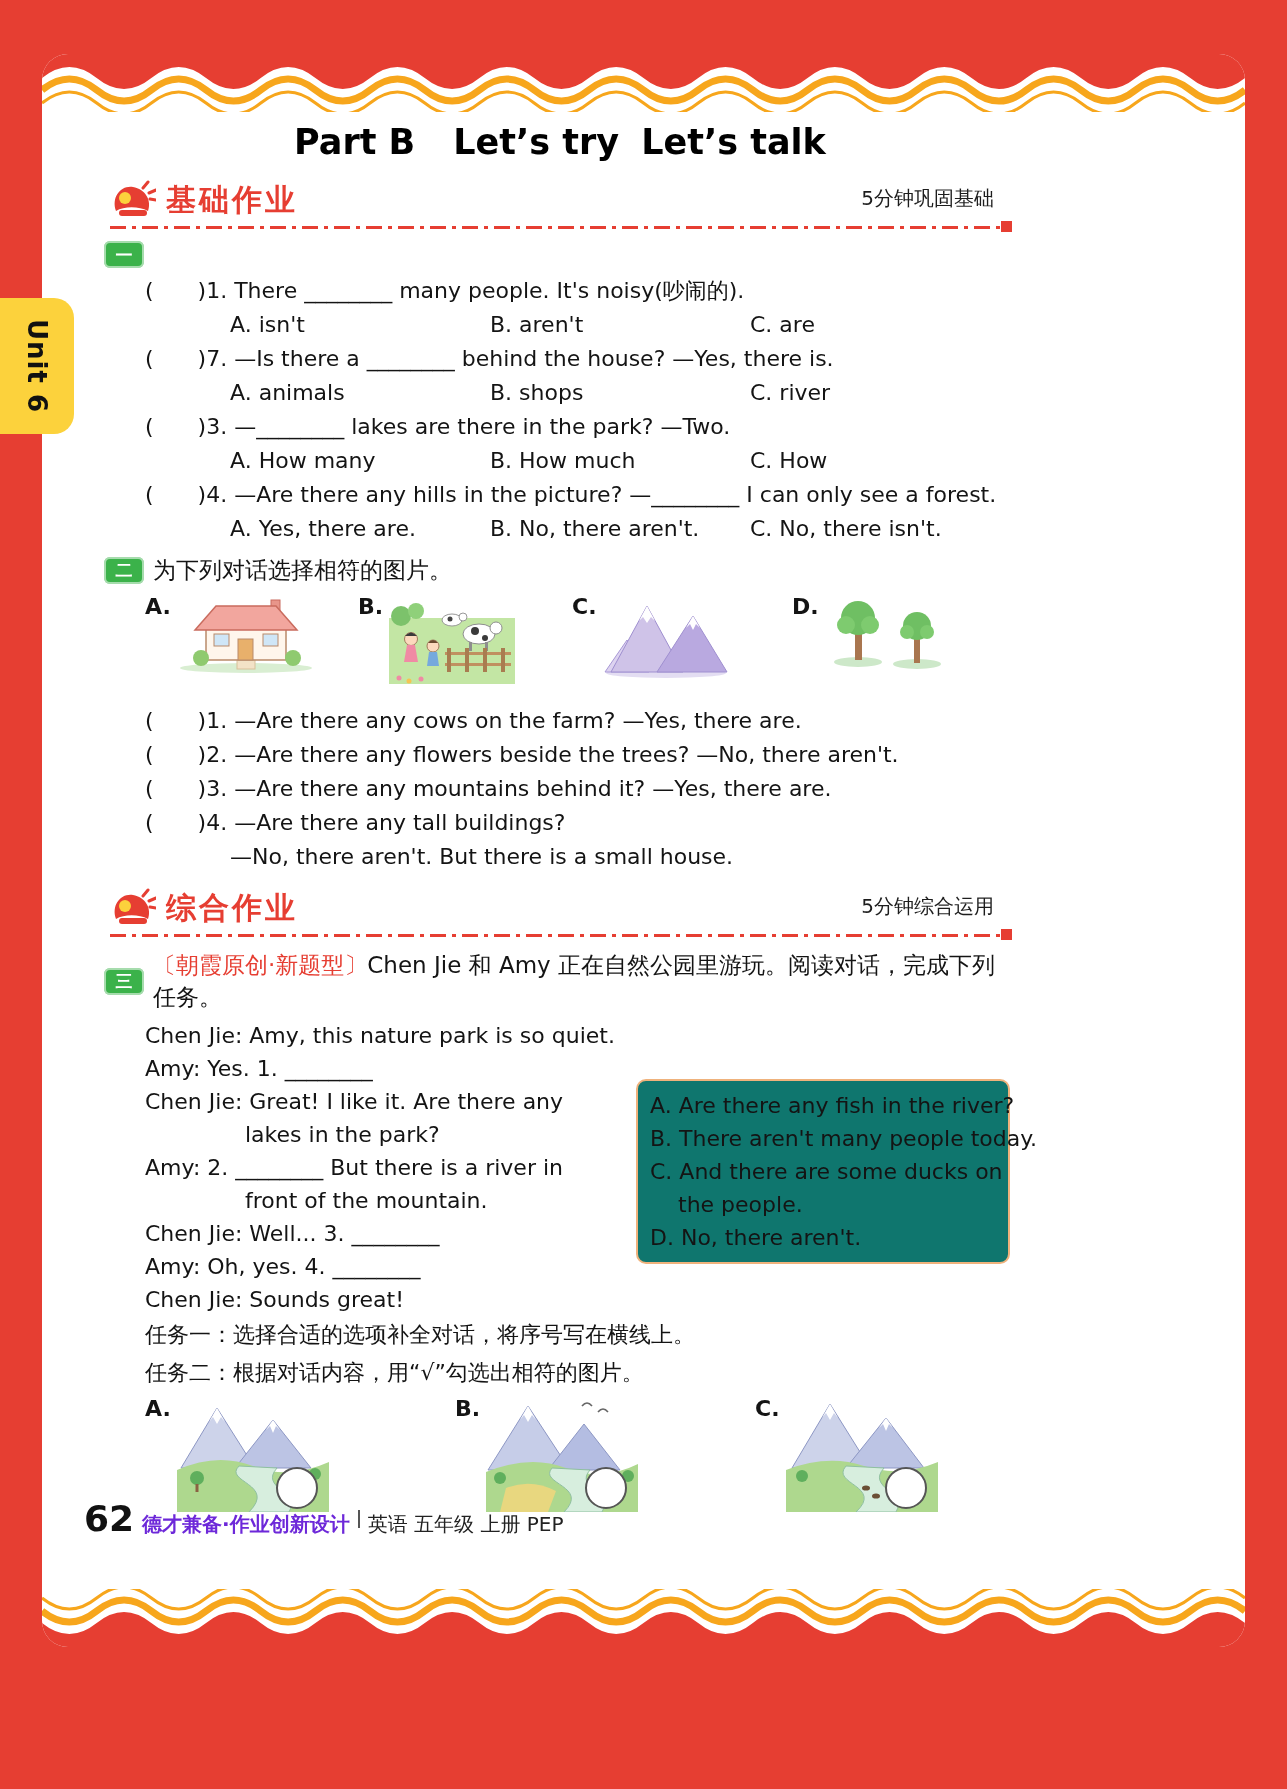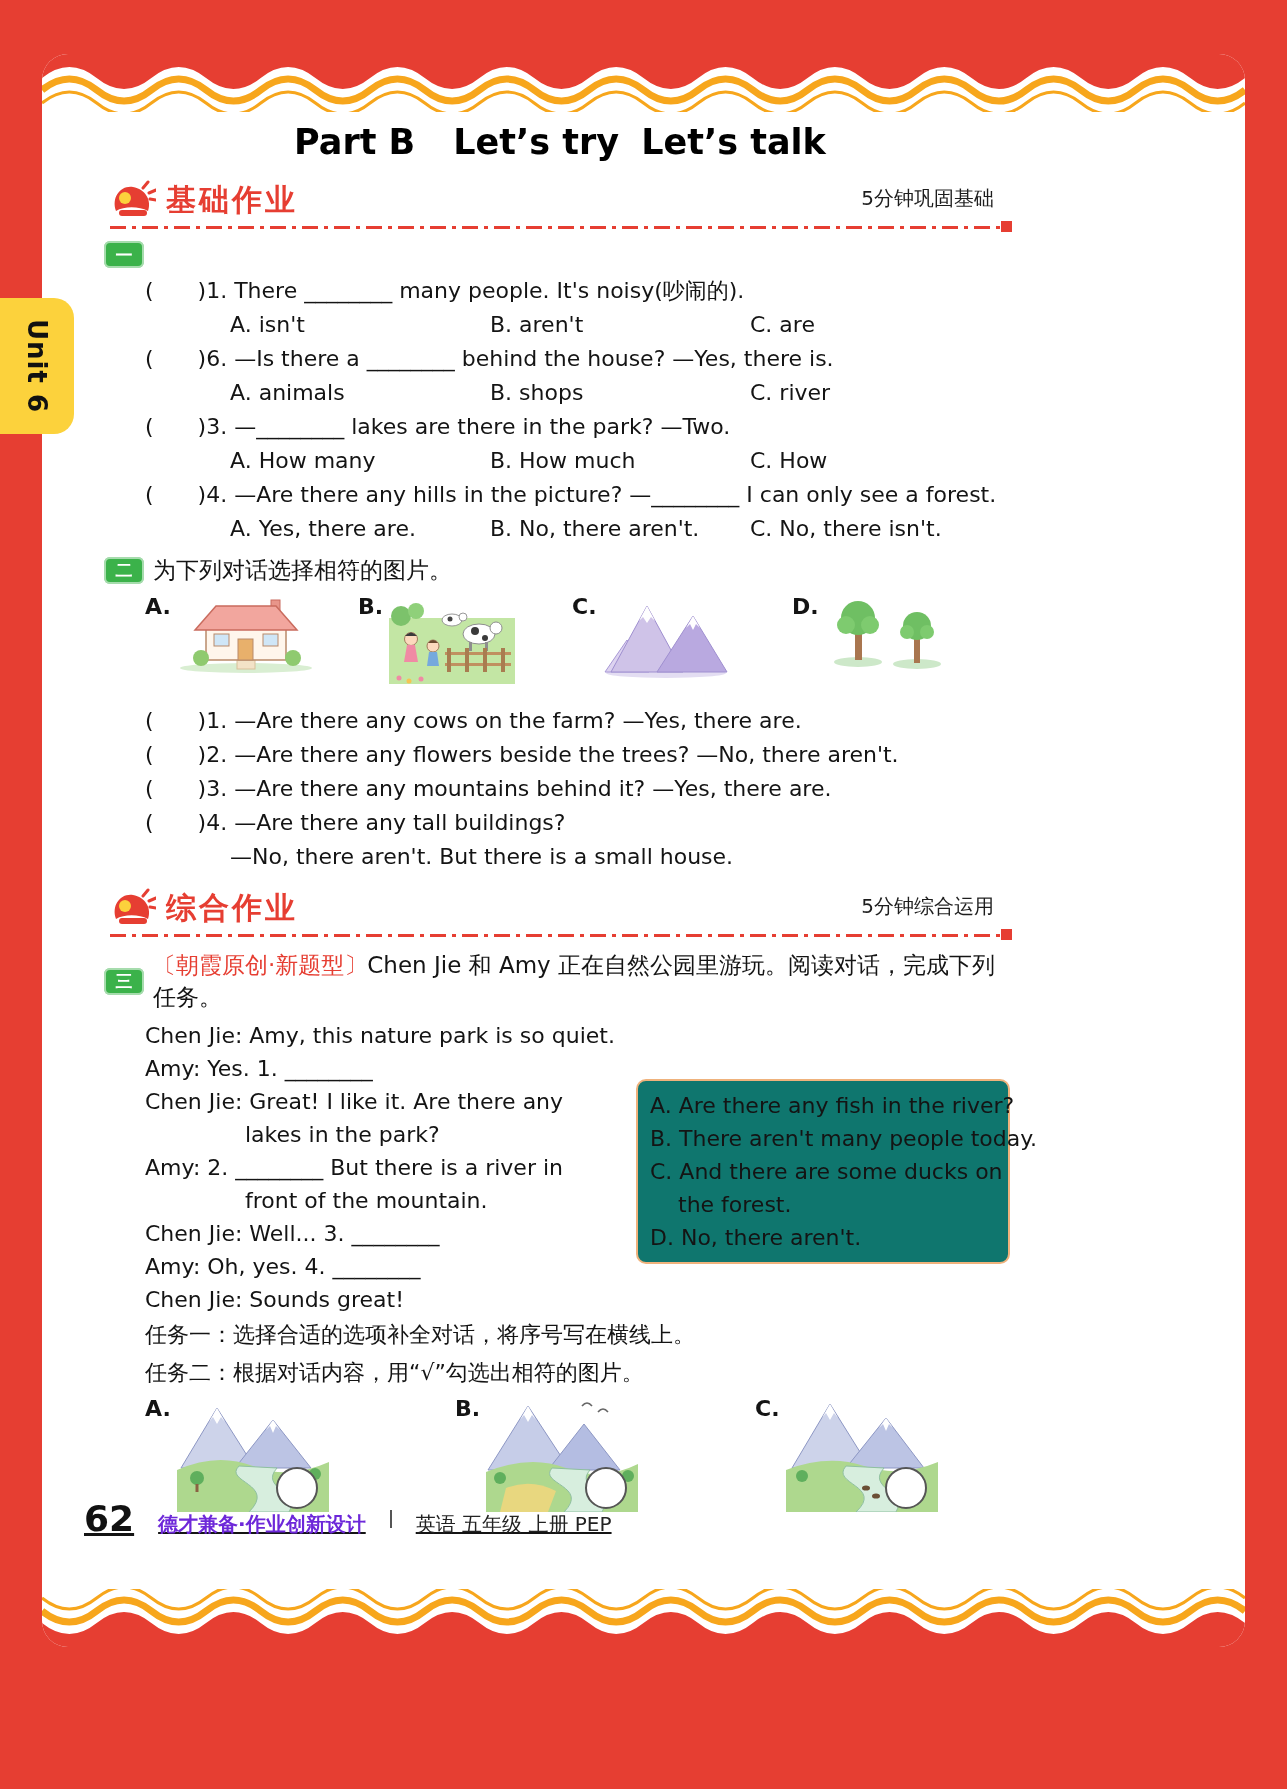--- a/index.html
+++ b/index.html
@@ -55,21 +55,21 @@
   .optbox{
     position:absolute;top:60px;right:0;width:346px;
     border:2px solid #efb27c;border-radius:10px;padding:8px 12px;
     font-size:22px;line-height:33px;font-weight:500;background:#0f766e;
   }
   .optbox .ol{white-space:nowrap;}
   .optbox .ol.contl{padding-left:28px;}
   .task{font-size:22px;line-height:38px;padding-left:35px;}
   .pics2{position:relative;height:126px;margin-top:4px;}
   .pic2{position:absolute;display:flex;gap:6px;align-items:flex-start;font-size:22px;font-weight:600;}
-  .footer{position:absolute;left:42px;bottom:108px;display:flex;align-items:baseline;gap:24px;z-index:3;text-decoration:underline;}
+  .footer{position:absolute;left:42px;bottom:108px;display:flex;align-items:baseline;gap:8px;z-index:3;}
   .footer .pageno{font-size:36px;font-weight:bold;color:#111;}
   .footer .fr{color:#6d28d9;font-size:20px;font-weight:bold;}
   .footer .sep{width:0;height:18px;border-left:2px solid #555;align-self:center;}
   .footer .fb{color:#222;font-size:20px;}
 </style>
 </head>
 <body>
 
 <div class="page">
 
@@ -109,21 +109,21 @@
       <span class="marker">一</span>
     </div>
 
     <div class="q">(　　)1. There ________ many people. It's noisy(吵闹的).</div>
     <div class="opts">
       <span>A. isn't</span>
       <span>B. aren't</span>
       <span>C. are</span>
     </div>
 
-    <div class="q">(　　)6. —Is there a ________ behind the house? —Yes, there is.</div>
+    <div class="q">(　　)7. —Is there a ________ behind the house? —Yes, there is.</div>
     <div class="opts">
       <span>A. animals</span>
       <span>B. shops</span>
       <span>C. river</span>
     </div>
 
     <div class="q">(　　)3. —________ lakes are there in the park? —Two.</div>
     <div class="opts">
       <span>A. How many</span>
       <span>B. How much</span>
@@ -252,21 +252,21 @@
       <div class="dl">Amy: 2. ________ But there is a river in</div>
       <div class="dl contl">front of the mountain.</div>
       <div class="dl">Chen Jie: Well... 3. ________</div>
       <div class="dl">Amy: Oh, yes. 4. ________</div>
       <div class="dl">Chen Jie: Sounds great!</div>
 
       <div class="optbox">
         <div class="ol">A. Are there any fish in the river?</div>
         <div class="ol">B. There aren't many people today.</div>
         <div class="ol">C. And there are some ducks on</div>
-        <div class="ol contl">the forest.</div>
+        <div class="ol contl">the people.</div>
         <div class="ol">D. No, there aren't.</div>
       </div>
     </div>
 
     <div class="task">任务一：选择合适的选项补全对话，将序号写在横线上。</div>
     <div class="task">任务二：根据对话内容，用“√”勾选出相符的图片。</div>
 
     <div class="pics2">
       <div class="pic2" style="left:35px;">
         <span class="lbl">A.</span>

